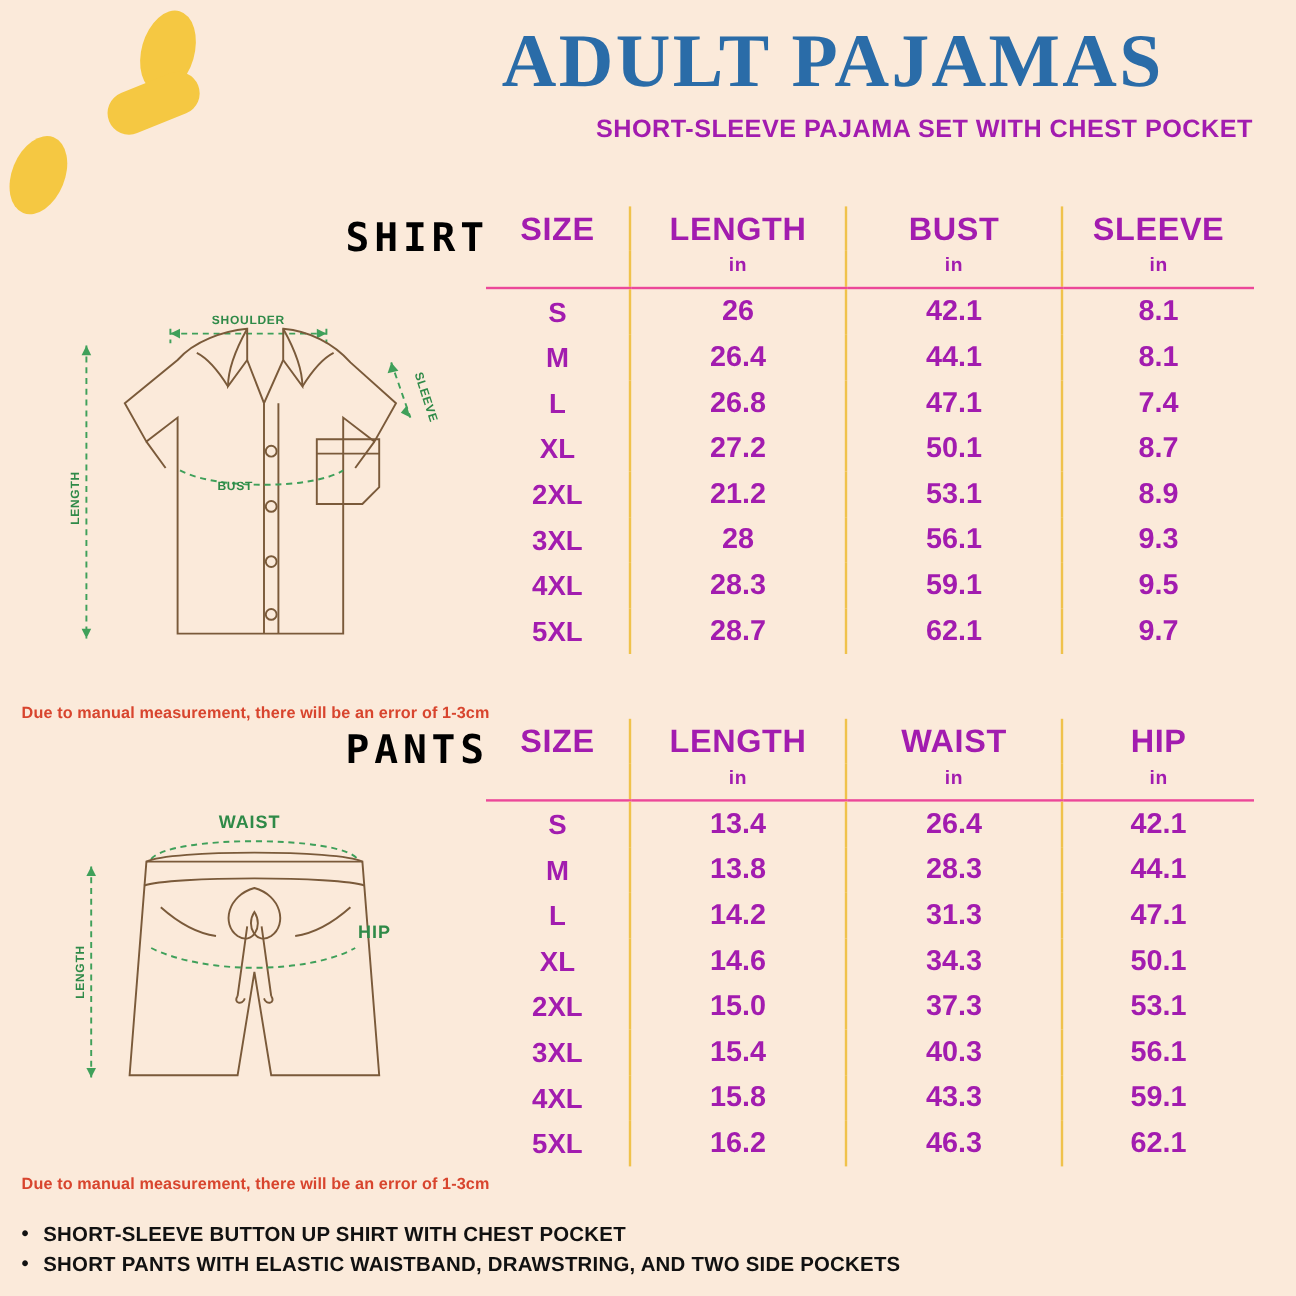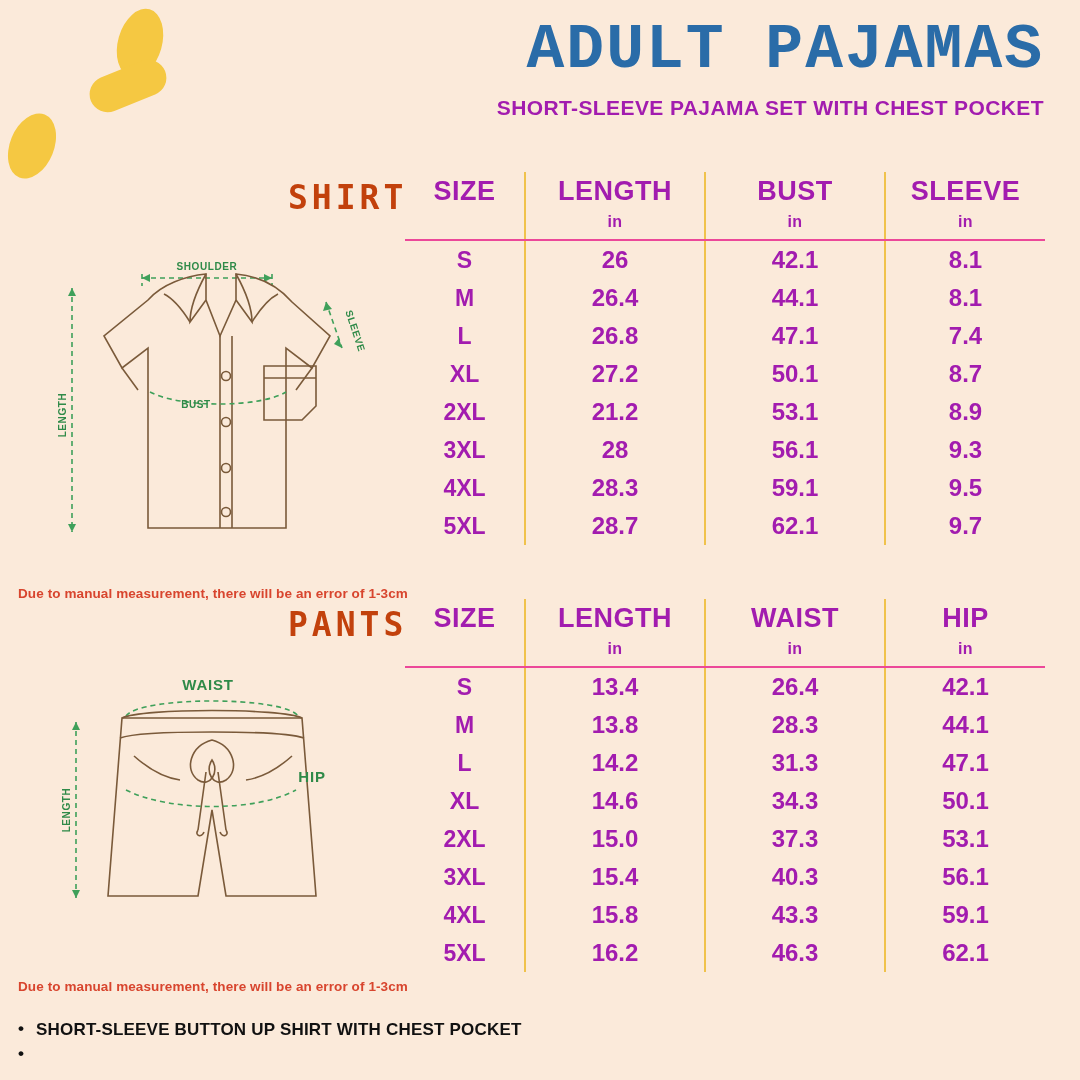--- a/index.html
+++ b/index.html
@@ -13,45 +13,46 @@
 
   
   .blob { position: absolute; background: #f5c842; border-radius: 50%; }
   .blob.b1 { left: 118px; top: 8px;  width: 44px; height: 70px; transform: rotate(16deg); }
   .blob.b2 { left: 88px;  top: 68px; width: 80px; height: 36px; transform: rotate(-22deg); border-radius: 40px; }
   .blob.b3 { left: 10px;  top: 112px; width: 44px; height: 68px; transform: rotate(22deg); }
 
   
   .header { position: absolute; right: 36px; top: 18px; text-align: right; width: 700px; }
   .title {
-    font-family: Liberation Mono, monospace;
+    font-family: Liberation Serif, serif;
     font-weight: bold;
     font-size: 63px;
     letter-spacing: 2px;
     color: #2a6ca8;
     line-height: 1.05;
     white-space: nowrap;
+    text-align: center;
   }
   .subtitle {
     margin-top: 12px;
     font-weight: bold;
     font-size: 21px;
     letter-spacing: 0.4px;
     color: #a21caf;
     white-space: nowrap;
   }
 
   
   .section-label {
     position: absolute;
     font-family: "DejaVu Sans Mono", monospace;
     font-weight: bold;
     font-size: 33px;
     letter-spacing: 4px;
-    color: #c2410c;
+    color: #000000;
   }
   #shirt-label { left: 288px; top: 178px; }
   #pants-label { left: 288px; top: 605px; }
 
   
   .size-table {
     position: absolute;
     border-collapse: collapse;
     color: #a21caf;
   }
@@ -340,16 +341,17 @@
     </tbody>
   </table>
 
   <div class="bullets">
     <div class="bullet">
       <span class="dot">•</span>
       <span class="txt">SHORT-SLEEVE BUTTON UP SHIRT WITH CHEST POCKET</span>
     </div>
     <div class="bullet">
       <span class="dot">•</span>
+      <span class="txt">SHORT PANTS WITH ELASTIC WAISTBAND, DRAWSTRING, AND TWO SIDE POCKETS</span>
     </div>
   </div>
 
 </div>
 
 </body></html>

